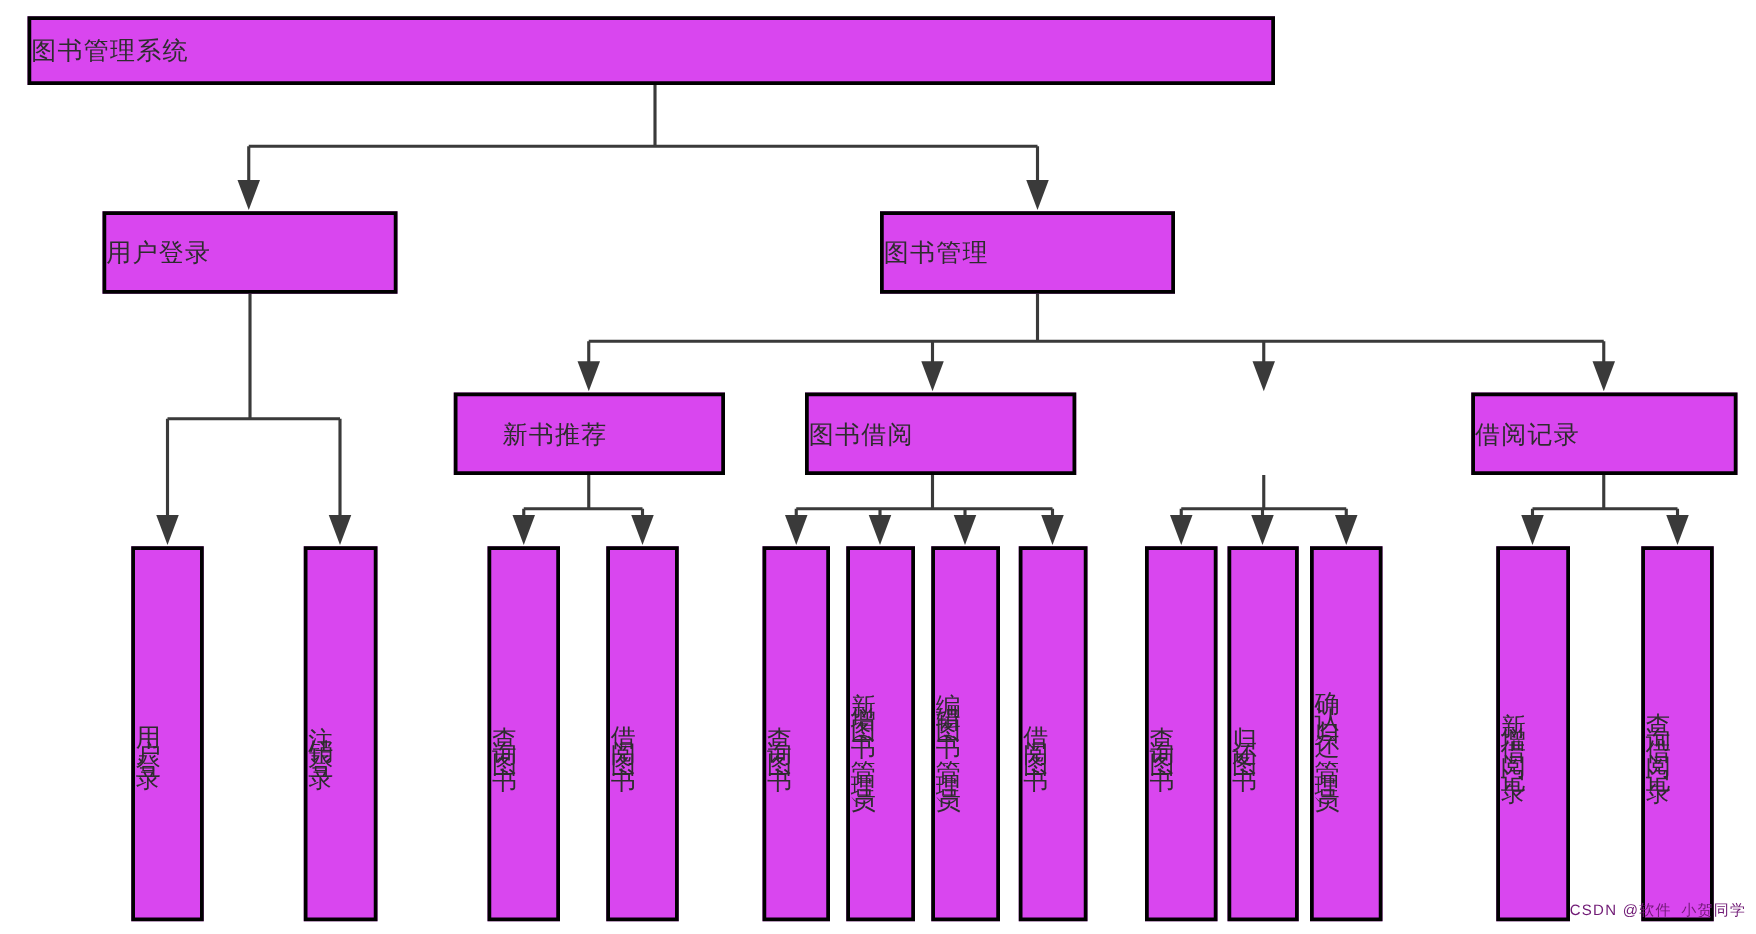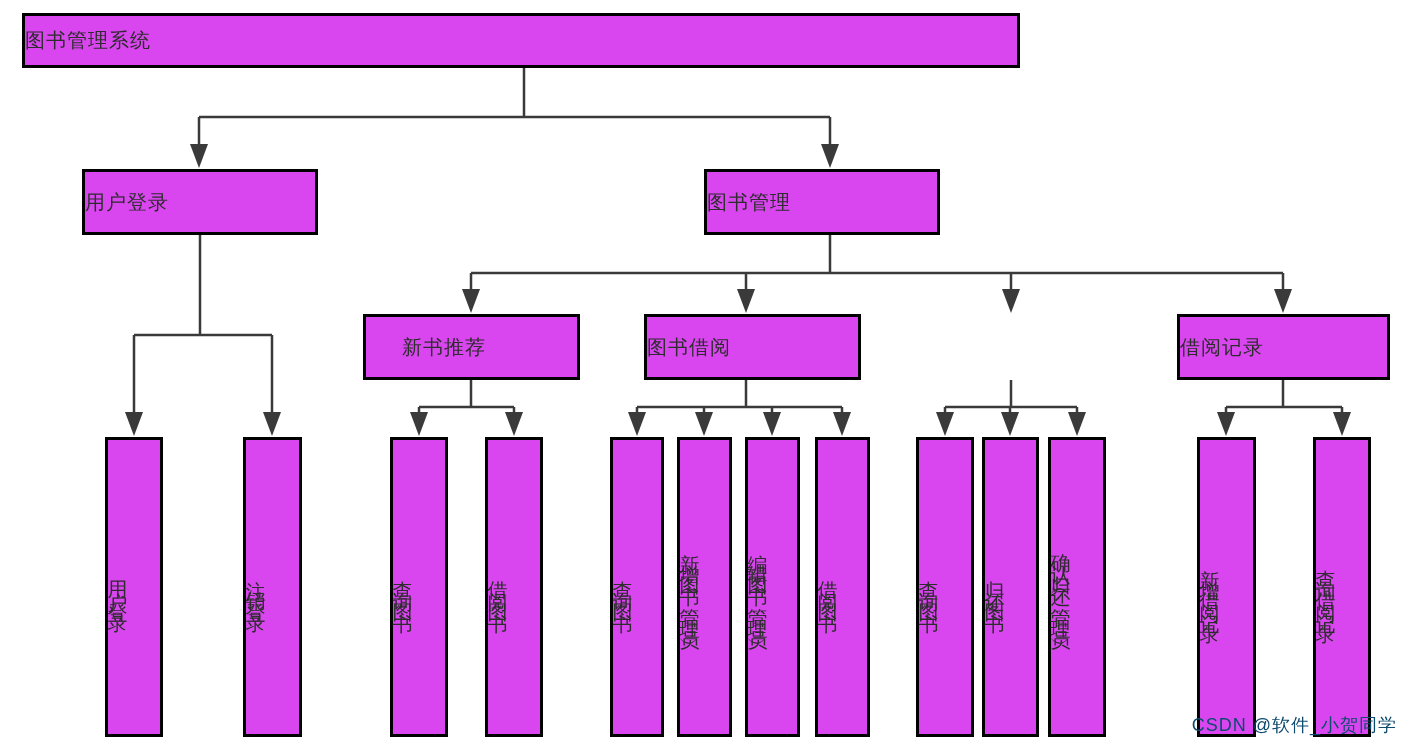--- a/index.html
+++ b/index.html
@@ -42,23 +42,23 @@
     text-orientation: mixed;
     font-size: 20px;
     letter-spacing: 11px;
     line-height: 1;
     color: #2d2d2d;
   }
   .watermark {
     position: absolute;
     right: 8px;
     bottom: 10px;
-    font-size: 18px;
+    font-size: 12px;
     letter-spacing: 1px;
-    color: #0c4a6e;
+    color: #701a75;
     z-index: 3;
     white-space: nowrap;
     text-align: right;
   }
 </style>
 </head>
 <body>
 
 <div class="stage">
 

